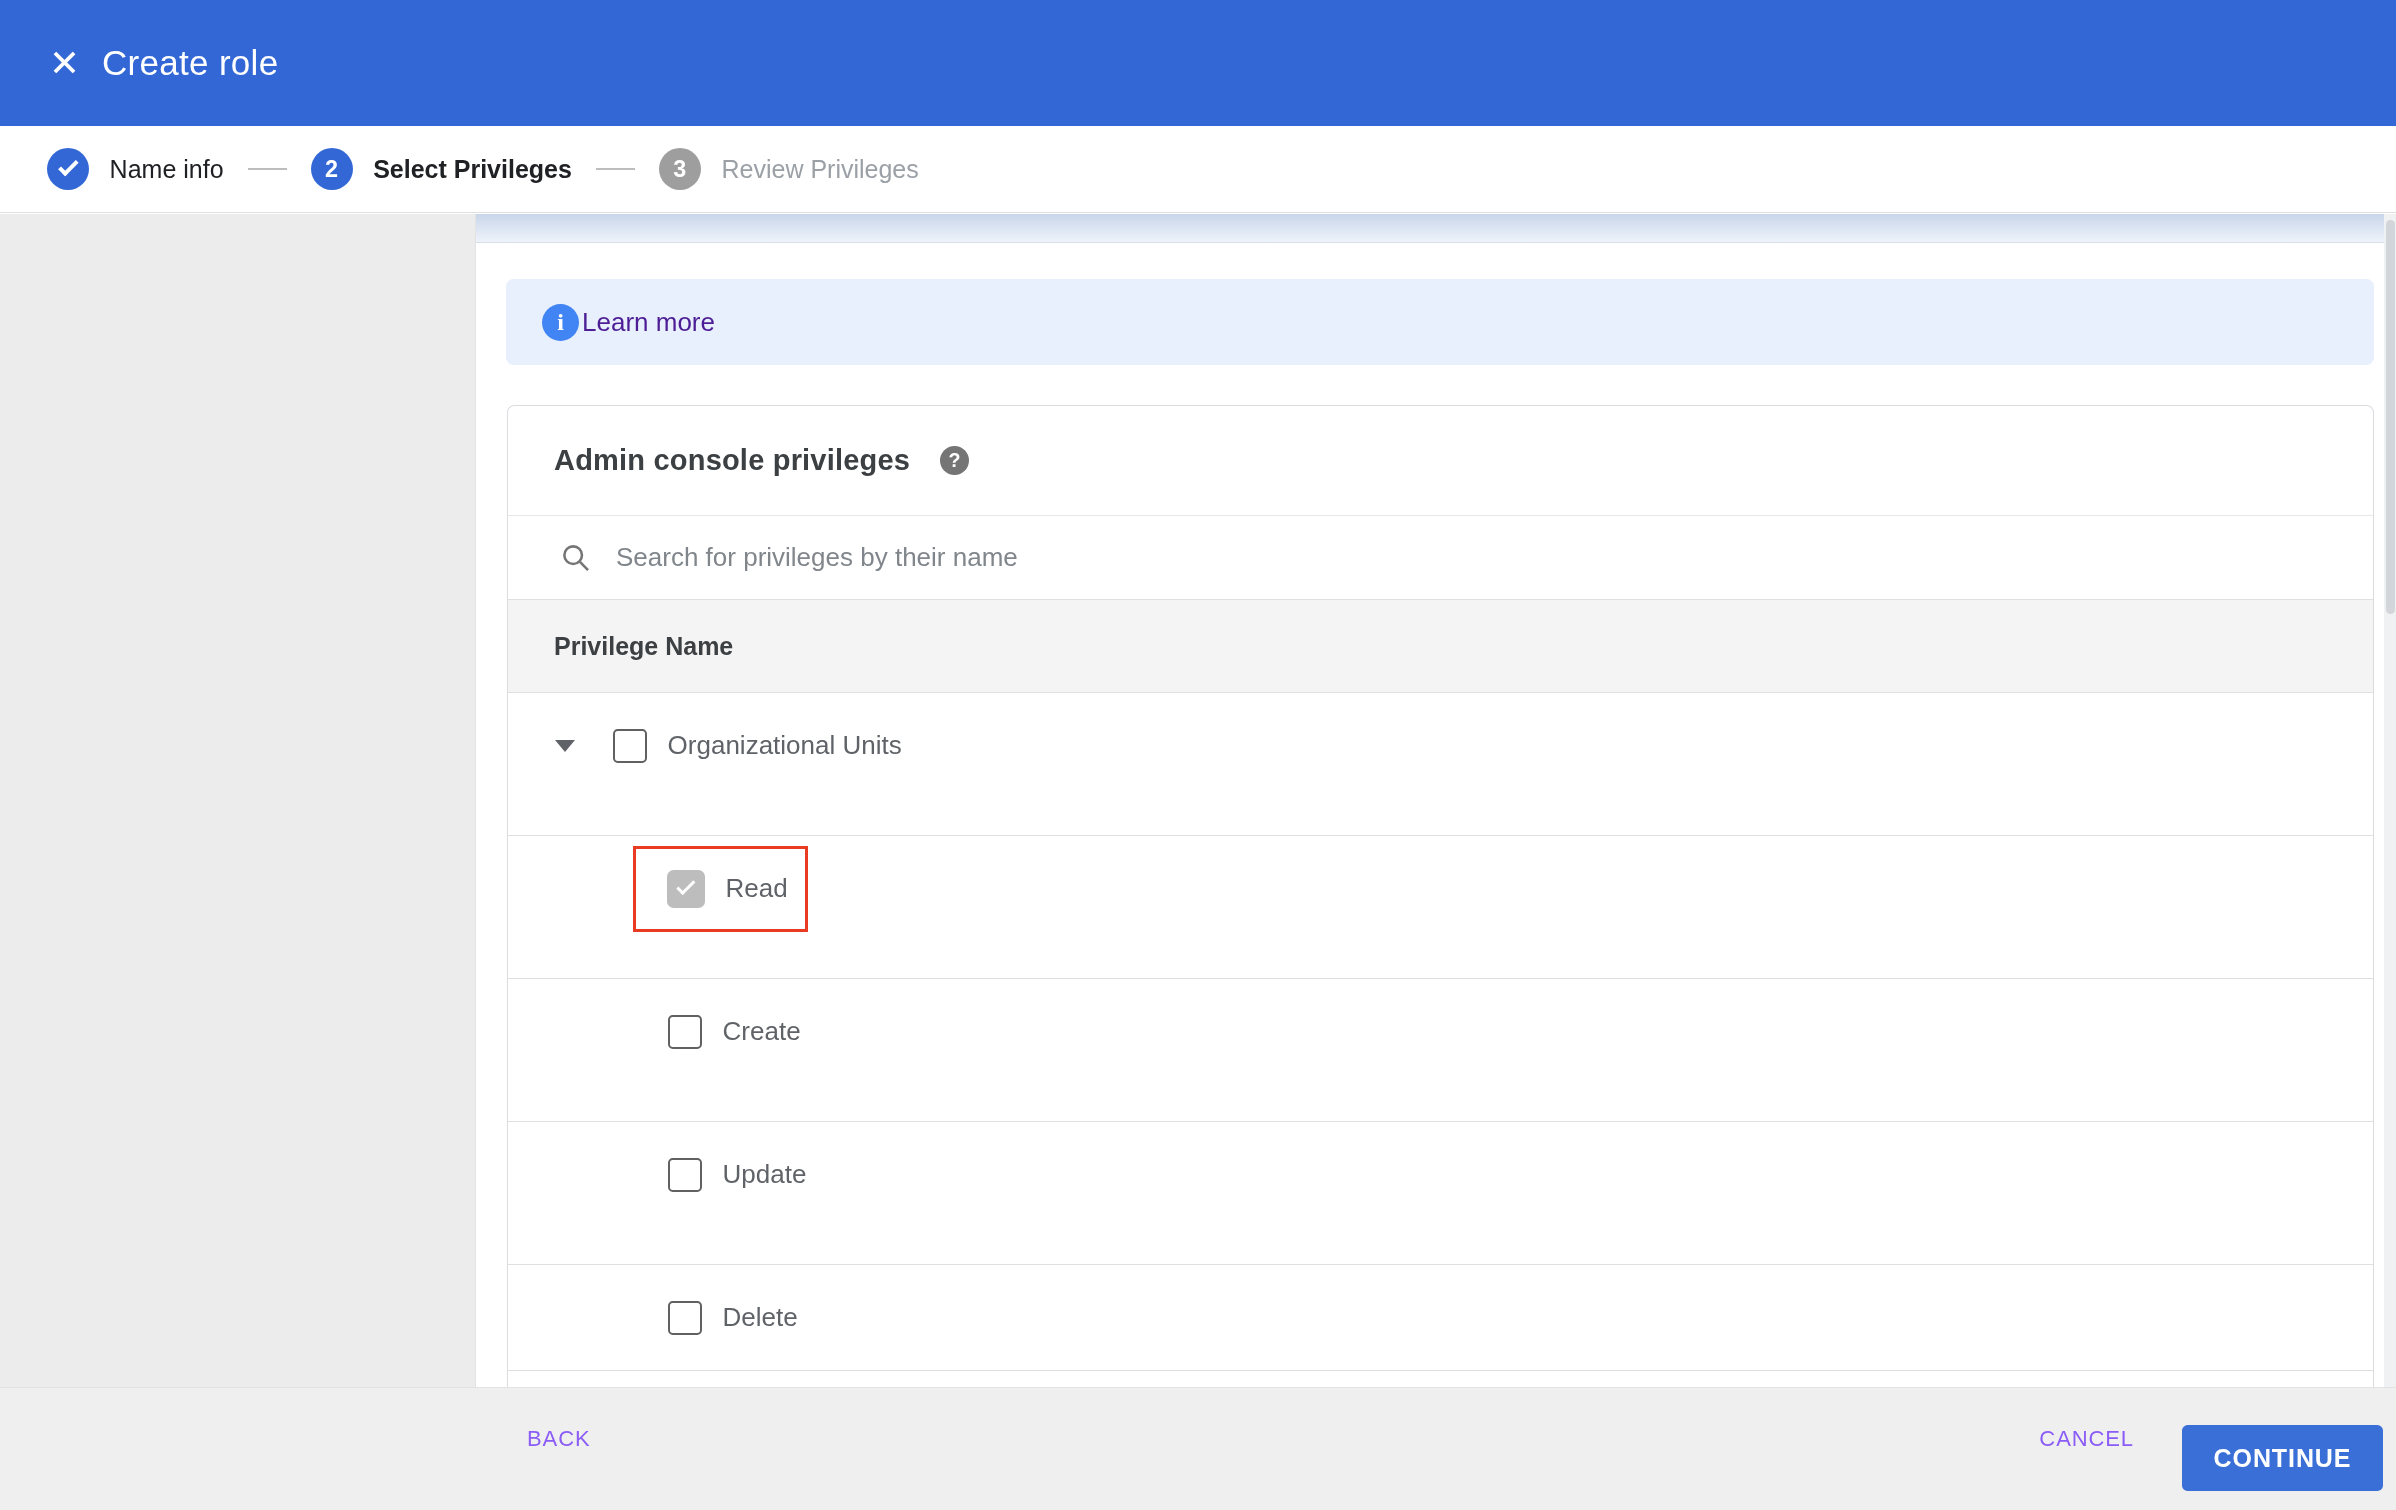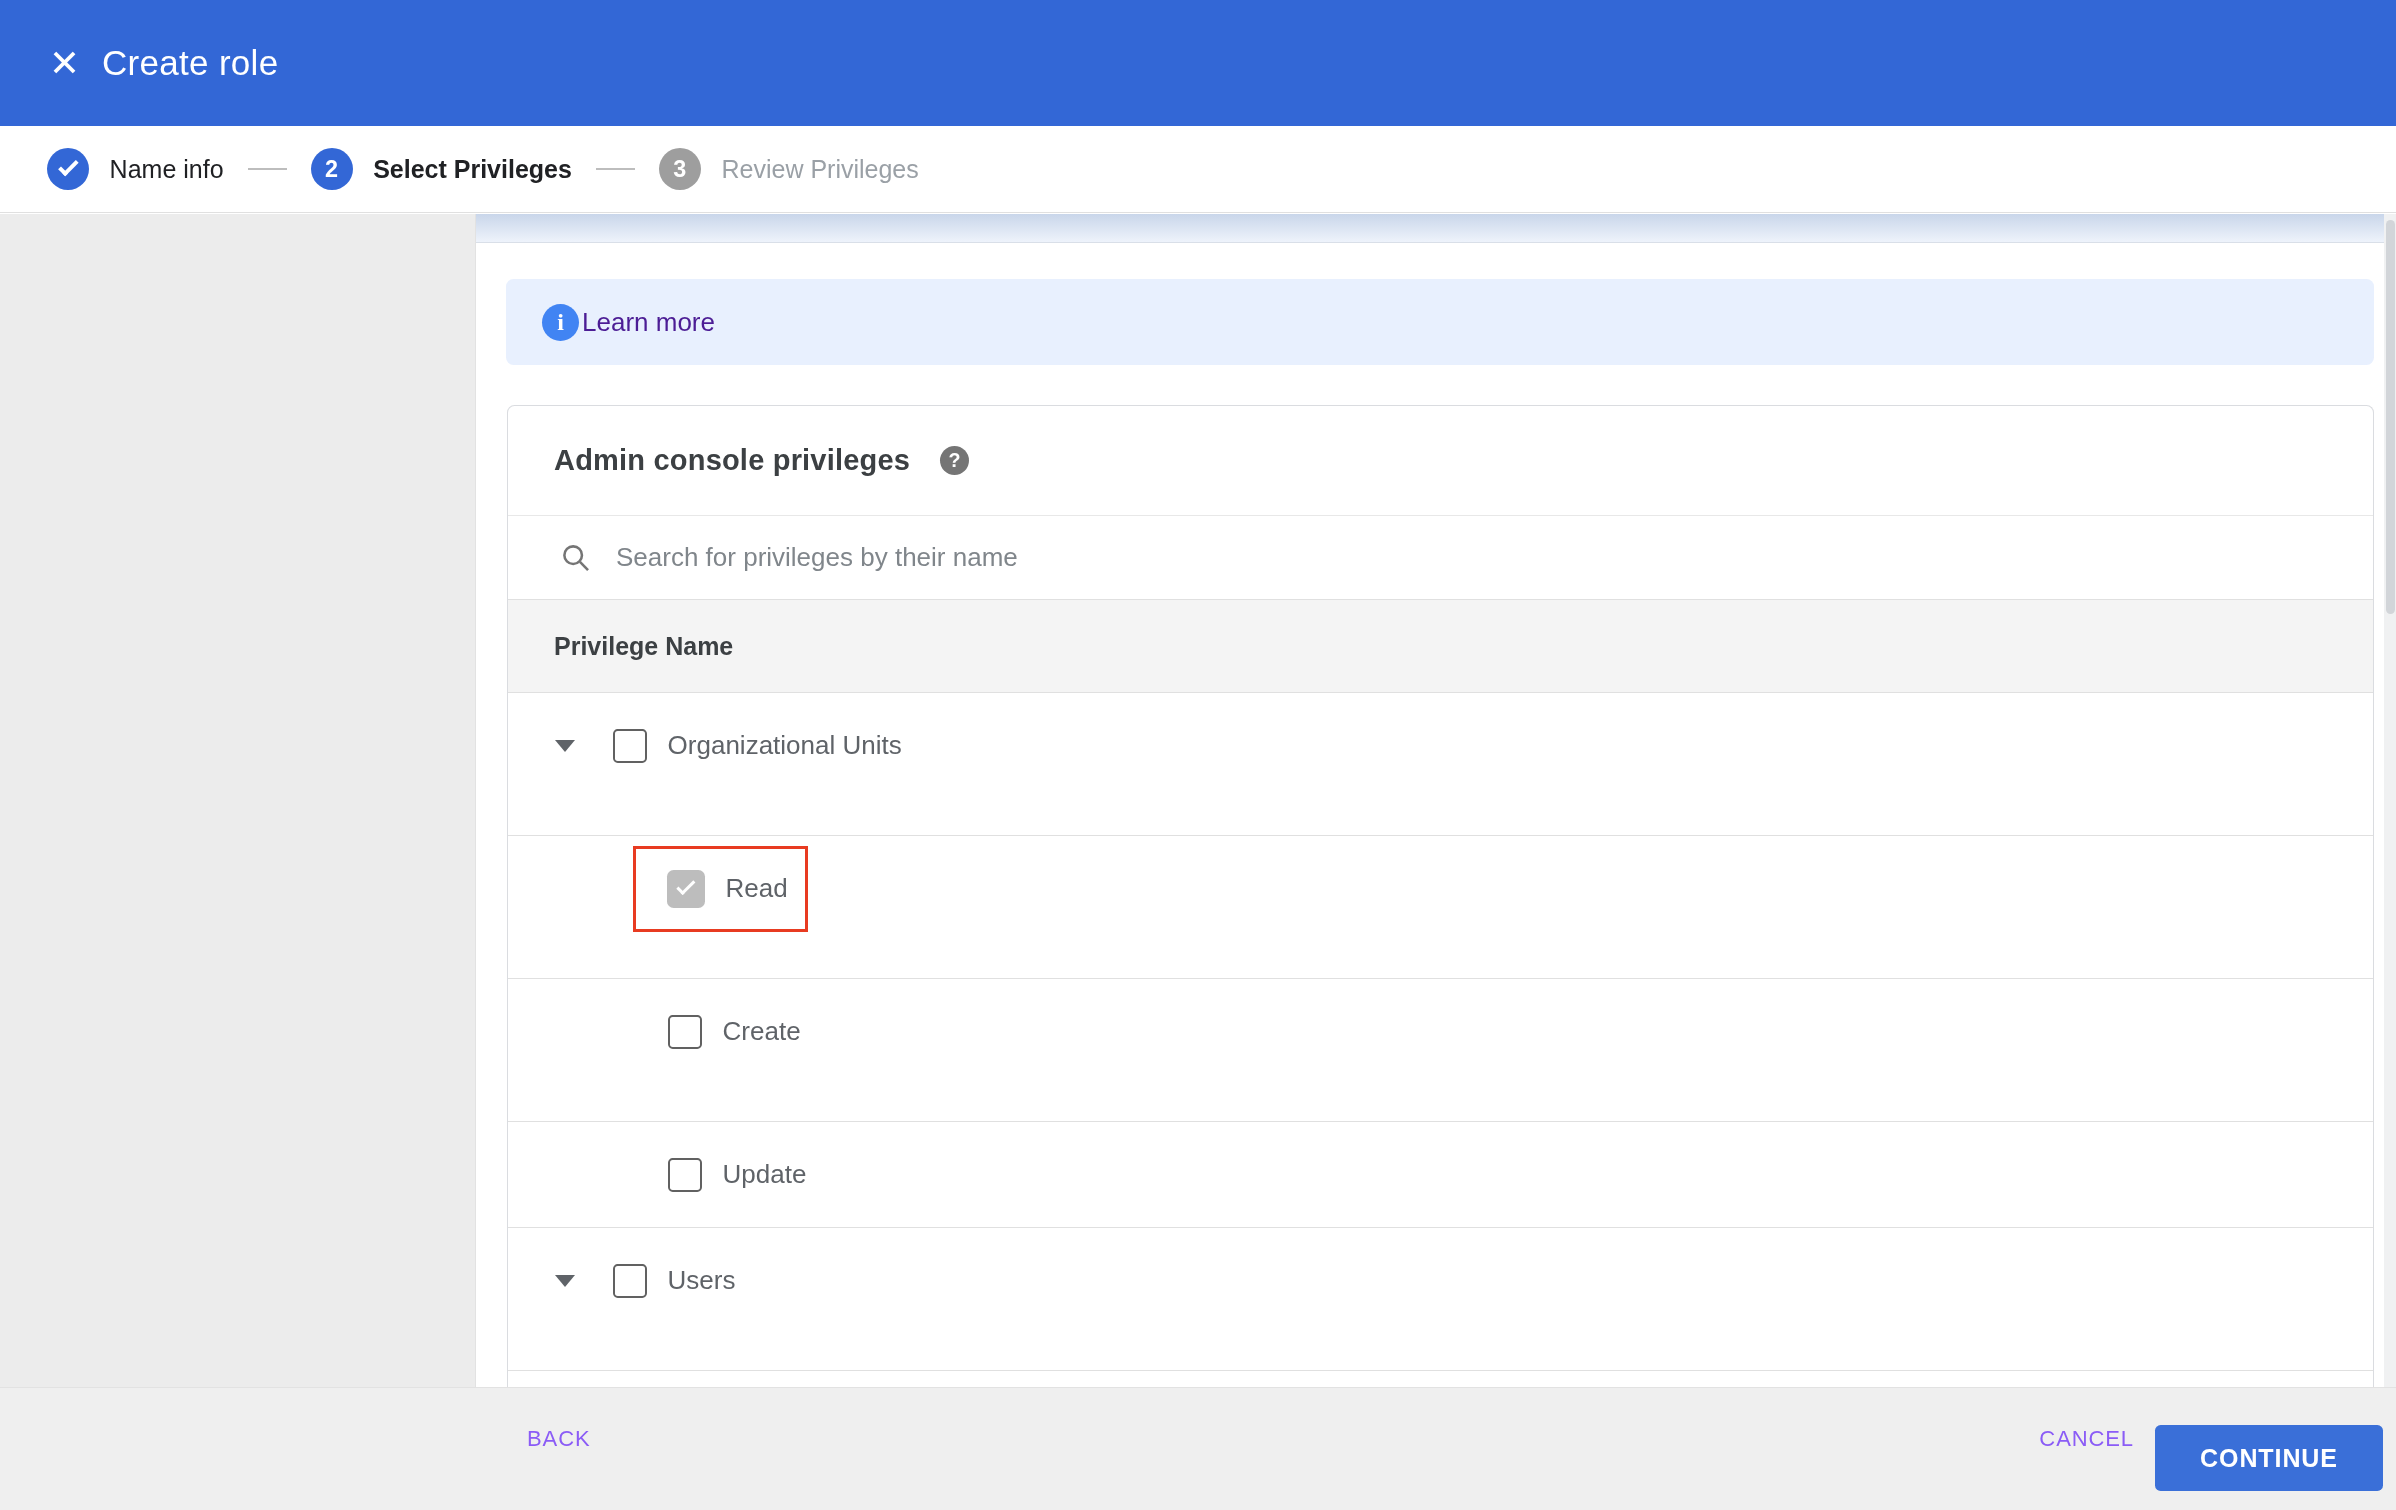--- a/index.html
+++ b/index.html
@@ -81,21 +81,21 @@
         display:flex; align-items:center; padding:0 17px 0 31px; }
 
   
   .footer { position:absolute; left:0; top:1387px; width:2397px; height:124px;
             background:#efefef; border-top:0.9px solid #e2e2e2; }
   .txtbtn { position:absolute; background:none; border:none; font-size:22px; font-weight:normal;
             color:#8b5cf6; letter-spacing:0.9px; cursor:pointer;
             font-family:"Liberation Sans", sans-serif; top:38px; }
   .txtbtn.back   { left:527px; }
   .txtbtn.cancel { right:263px; }
-  .primary { position:absolute; right:14px; top:37px; width:228px; height:66px;
+  .primary { position:absolute; right:14px; top:37px; width:201px; height:66px;
              background:#3a6fd8; color:#fff; border:none; border-radius:5.6px;
              font-size:25px; font-weight:bold; letter-spacing:0.9px; cursor:pointer;
              font-family:"Liberation Sans", sans-serif; }
 </style>
 </head>
 <body>
 
 <div class="topbar">
   <span class="close">✕</span>
   <span class="title">Create role</span>
@@ -159,20 +159,24 @@
         </div>
       </div>
       <div class="prow child">
         <span class="cb"></span>
         <span class="plabel">Create</span>
       </div>
       <div class="prow child">
         <span class="cb"></span>
         <span class="plabel">Update</span>
       </div>
+      <div class="prow child">
+        <span class="cb"></span>
+        <span class="plabel">Delete</span>
+      </div>
       <div class="prow parent">
         <span class="arrow"></span>
         <span class="cb"></span>
         <span class="plabel">Users</span>
       </div>
       <div class="prow child">
         <span class="cb blue">
           <span class="mark"></span>
         </span>
         <span class="plabel">Read</span>

